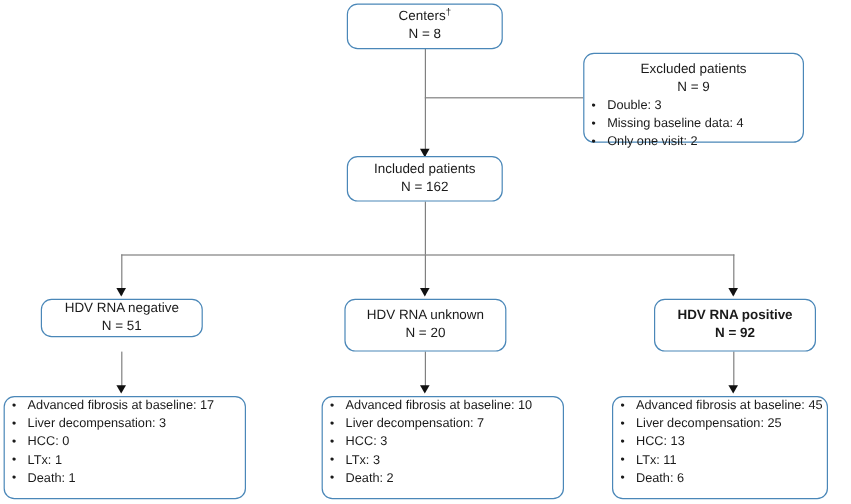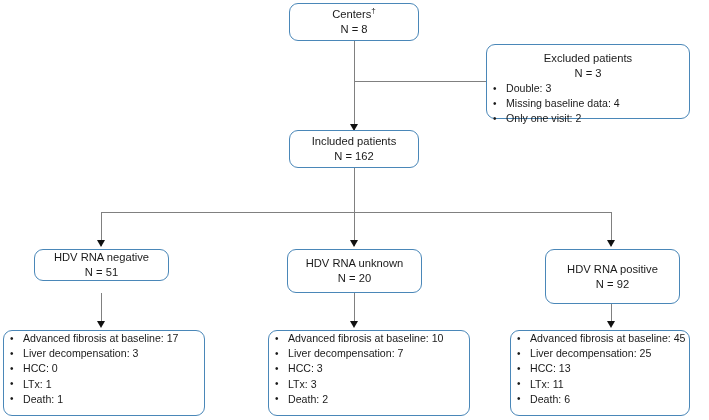--- a/index.html
+++ b/index.html
@@ -126,24 +126,24 @@
   <div class="arrow" style="left:349.6px; top:321px;"></div>
 
   <div class="ln ln-v" style="left:611px; top:293px; height:33px;"></div>
   <div class="arrow" style="left:607px; top:321px;"></div>
 
   <div class="node node-center" style="left:289px; top:3px; width:130px; height:38px;">
     <div class="node-title"><span>Centers</span><span class="dagger">†</span></div>
     <div class="node-count">N = 8</div>
   </div>
 
-  <div class="node" style="left:486px; top:44px; width:204px; height:75px;">
+  <div class="node" style="left:486px; top:44px; width:184px; height:75px;">
     <div class="excluded-head">
       <div class="node-title">Excluded patients</div>
-      <div class="node-count">N = 3</div>
+      <div class="node-count">N = 9</div>
     </div>
     <ul class="items excluded-list">
       <li>Double: 3</li>
       <li>Missing baseline data: 4</li>
       <li>Only one visit: 2</li>
     </ul>
   </div>
 
   <div class="node node-center" style="left:289px; top:130px; width:130px; height:38px;">
     <div class="node-title">Included patients</div>
@@ -153,21 +153,21 @@
   <div class="node node-center" style="left:34px; top:249px; width:135px; height:32px;">
     <div class="node-title">HDV RNA negative</div>
     <div class="node-count">N = 51</div>
   </div>
 
   <div class="node node-center" style="left:287px; top:249px; width:135px; height:44px;">
     <div class="node-title">HDV RNA unknown</div>
     <div class="node-count">N = 20</div>
   </div>
 
-  <div class="node node-center" style="left:545px; top:249px; width:135px; height:55px;">
+  <div class="node node-center" style="left:545px; top:249px; width:135px; height:44px;font-weight:bold;">
     <div class="node-title">HDV RNA positive</div>
     <div class="node-count">N = 92</div>
   </div>
 
   <div class="node" style="left:3px; top:330px; width:202px; height:86px;">
     <ul class="items detail-list">
       <li>Advanced fibrosis at baseline: 17</li>
       <li>Liver decompensation: 3</li>
       <li>HCC: 0</li>
       <li>LTx: 1</li>

